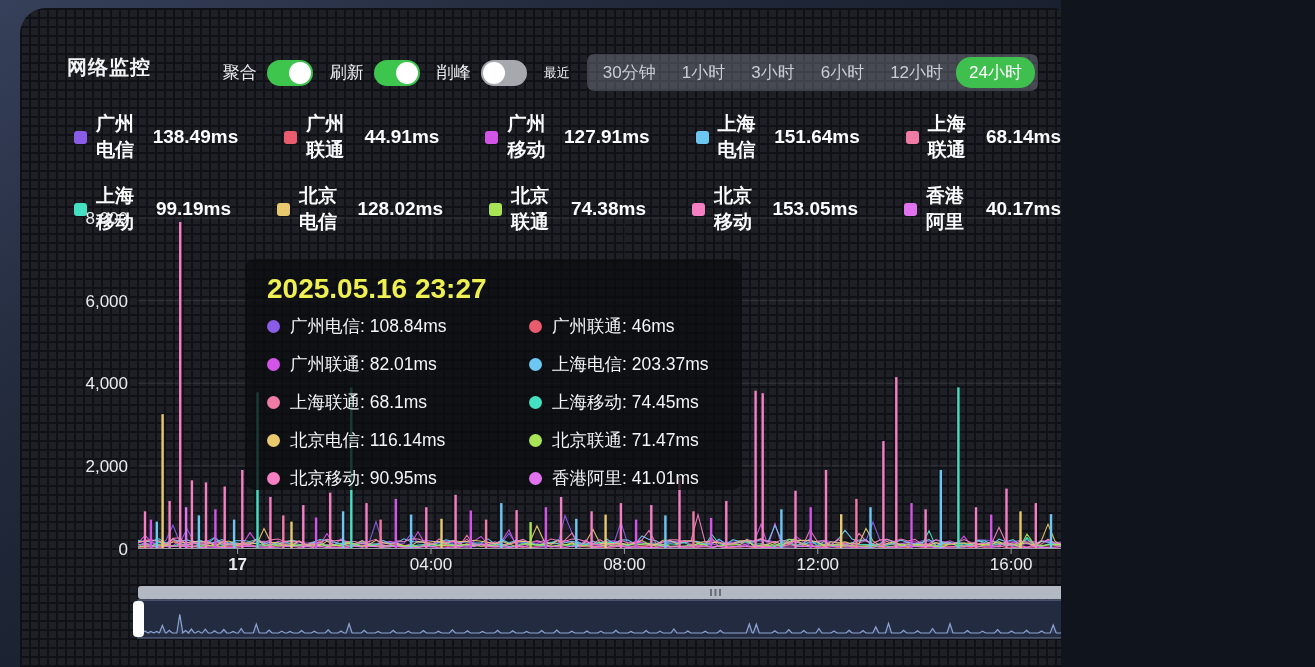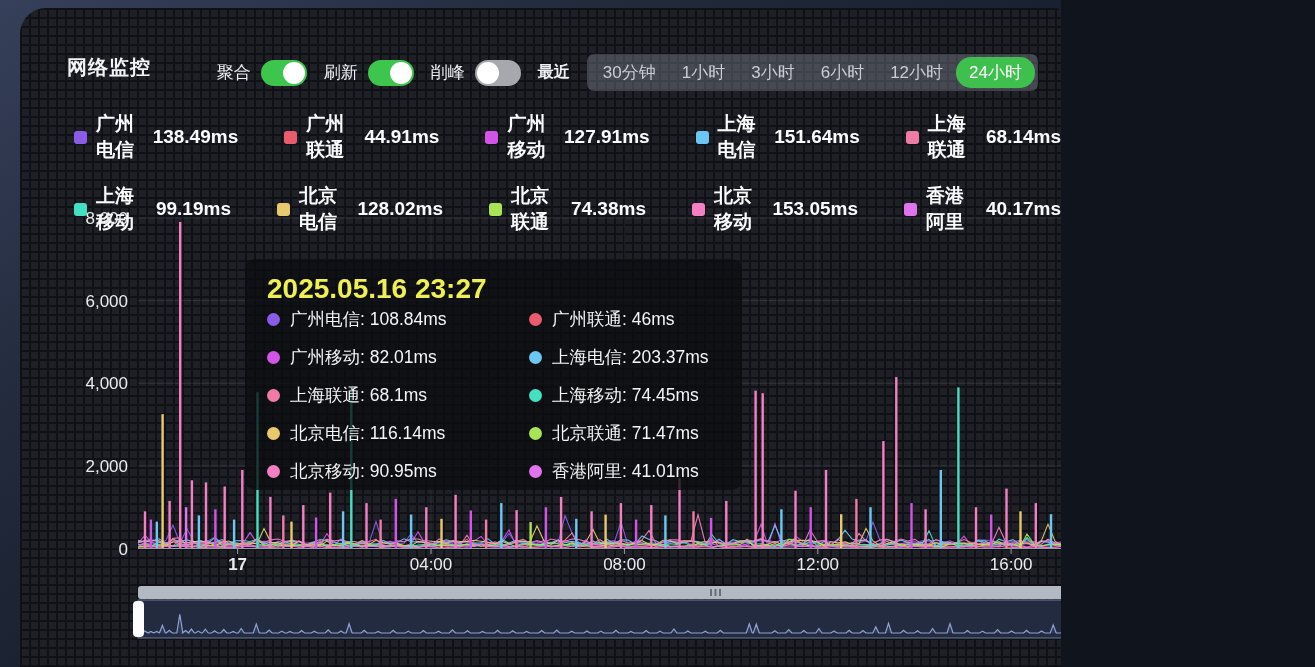--- a/index.html
+++ b/index.html
@@ -14,38 +14,38 @@
     color:#f2f3f5;letter-spacing:1px;margin:0;}
   .controls{position:absolute;top:46px;right:23px;display:flex;align-items:center;gap:17px;}
   .toggle{display:flex;align-items:center;gap:10px;cursor:pointer;}
   .toggle-label{font-size:17px;color:#eef0f3;}
   .switch{width:46px;height:26px;border-radius:13px;position:relative;flex:0 0 auto;}
   .switch.on{background:#3ec54e;}
   .switch.off{background:#a6a8ad;}
   .knob{position:absolute;top:2px;width:22px;height:22px;border-radius:50%;background:#fff;}
   .switch.on .knob{right:2px;}
   .switch.off .knob{left:2px;}
-  .recent-label{font-size:16px;color:#eef0f3;font-weight:bold;}
+  .recent-label{font-size:13px;color:#eef0f3;}
   .range-group{display:flex;align-items:flex-start;background:rgba(128,134,146,.42);
     border-radius:7px;padding:3px;}
   .range-btn{font-size:17px;color:#c9cdd4;padding:4px 13px;border-radius:15px;
     background:transparent;border:none;font-family:inherit;cursor:pointer;}
   .range-btn.selected{background:#3fbf4d;color:#ffffff;}
   .legend{position:absolute;left:54px;top:103px;display:flex;flex-direction:column;gap:20px;}
   .legend-row{display:flex;gap:46px;}
   .legend-item{display:flex;align-items:center;font-size:19px;font-weight:600;color:#fafbfc;cursor:pointer;}
   .legend-chip{width:13px;height:13px;border-radius:3px;margin-right:9px;flex:0 0 auto;}
   .legend-name{margin-right:9px;}
   #chart{position:absolute;left:0;top:0;}
   #chart text.ax{fill:#e9ebee;font-size:17px;font-family:"Liberation Sans","DejaVu Sans",sans-serif;}
   #chart text.ax.bold{font-weight:700;}
   .tooltip{position:absolute;left:225px;top:251px;width:497px;height:231px;box-sizing:border-box;
     background:rgba(12,13,16,.78);border-radius:10px;padding:14px 0 0 22px;}
   .tt-title{font-size:28px;font-weight:700;color:#eef052;}
-  .tt-grid{display:grid;grid-template-columns:262px auto;margin-top:2px;row-gap:14px;}
+  .tt-grid{display:grid;grid-template-columns:262px auto;margin-top:9px;row-gap:14px;}
   .tt-item{display:flex;align-items:center;font-size:17.5px;color:#f4f5f6;}
   .tt-dot{width:13px;height:13px;border-radius:50%;margin-right:10px;flex:0 0 auto;}
 </style>
 </head>
 <body>
 
 <div class="stage">
   <div class="panel">
 
     <h1 class="page-title">网络监控</h1>
@@ -289,21 +289,21 @@
           <div class="tt-item">
             <span class="tt-dot" style="background:#8a5ce8"></span>
     <span>广州电信: 108.84ms</span>
           </div>
           <div class="tt-item">
             <span class="tt-dot" style="background:#e85c6e"></span>
     <span>广州联通: 46ms</span>
           </div>
           <div class="tt-item">
             <span class="tt-dot" style="background:#d355e8"></span>
-    <span>广州移动: 82.01ms</span>
+    <span>广州联通: 82.01ms</span>
           </div>
           <div class="tt-item">
             <span class="tt-dot" style="background:#6cc8f2"></span>
     <span>上海电信: 203.37ms</span>
           </div>
           <div class="tt-item">
             <span class="tt-dot" style="background:#f07ca6"></span>
     <span>上海联通: 68.1ms</span>
           </div>
           <div class="tt-item">

